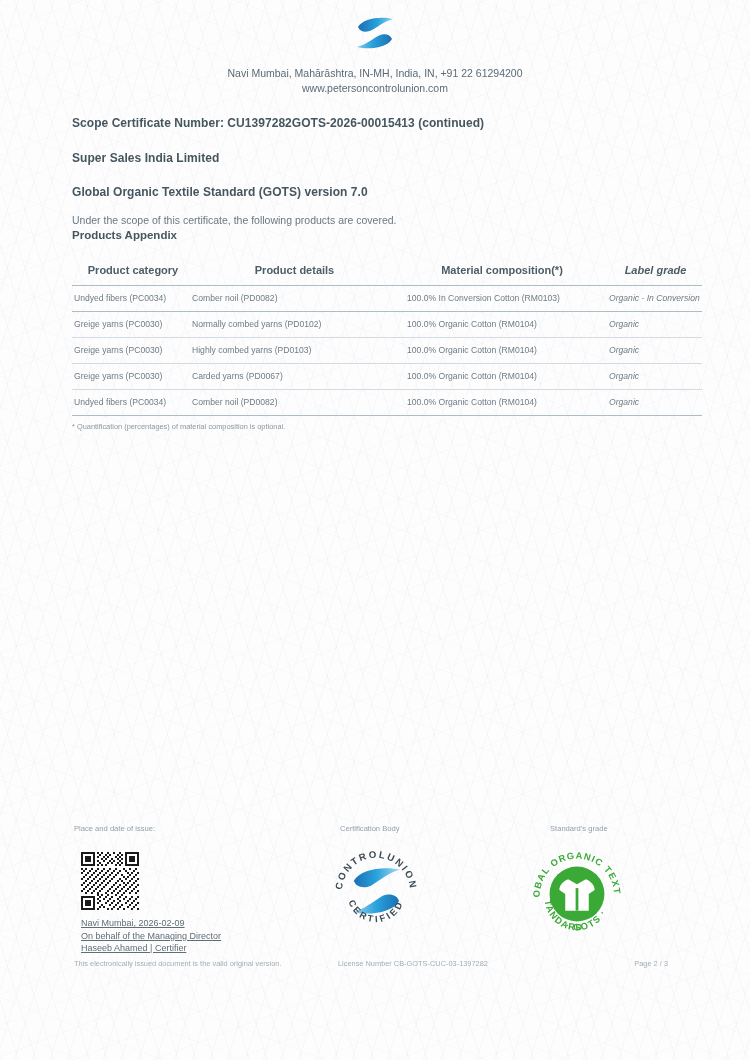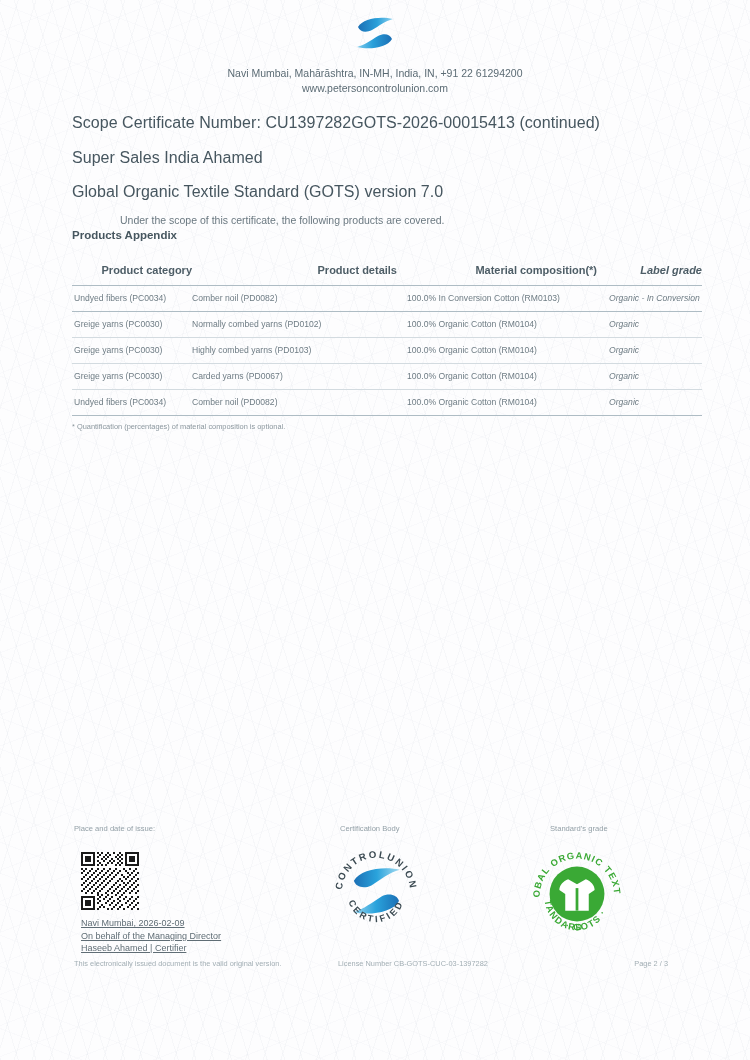--- a/index.html
+++ b/index.html
@@ -53,49 +53,48 @@
     padding-top: 4px;
   }
   .org-header div { white-space: nowrap; }
 
   
   .cert-block {
     margin: 14px 72px 0 72px;
     color: #46565f;
   }
   .cert-block .bold-line {
-    font-weight: normal;
-    font-size: 16px;
+    font-weight: bold;
+    font-size: 12px;
     line-height: 14.5px;
     letter-spacing: 0.05px;
     margin-top: 20px;
   }
   .under-scope {
     margin-top: 13px;
     font-size: 10.5px;
     color: #6a7880;
     line-height: 15px;
-    margin-left: 48px;
   }
   .appendix-title {
     font-weight: bold;
     font-size: 11.5px;
     color: #46565f;
     line-height: 15px;
   }
 
   
   .tbl {
     margin: 21px 72px 0 72px;
     border-collapse: collapse;
     width: 606px;
     table-layout: fixed;
   }
   .tbl th {
-    text-align: right;
+    text-align: center;
     font-size: 11px;
     font-weight: bold;
     color: #4d5d66;
     padding: 0 0 9px 0;
     vertical-align: bottom;
   }
   .tbl thead tr { border-bottom: 1.4px solid #aebcc4; }
   .tbl td {
     font-size: 8.6px;
     color: #6e7c84;
@@ -214,21 +213,21 @@
       </svg>
     </div>
 
     <div class="org-header">
       <div>Navi Mumbai, Mahārāshtra, IN-MH, India, IN, +91 22 61294200</div>
       <div>www.petersoncontrolunion.com</div>
     </div>
 
     <div class="cert-block">
       <div class="bold-line">Scope Certificate Number: CU1397282GOTS-2026-00015413 (continued)</div>
-      <div class="bold-line">Super Sales India Ahamed</div>
+      <div class="bold-line">Super Sales India Limited</div>
       <div class="bold-line">Global Organic Textile Standard (GOTS) version 7.0</div>
       <div class="under-scope">Under the scope of this certificate, the following products are covered.</div>
       <div class="appendix-title">Products Appendix</div>
     </div>
 
     <table class="tbl">
       <thead>
         <tr>
           <th class="c-cat">Product category</th>
           <th class="c-det">Product details</th>

